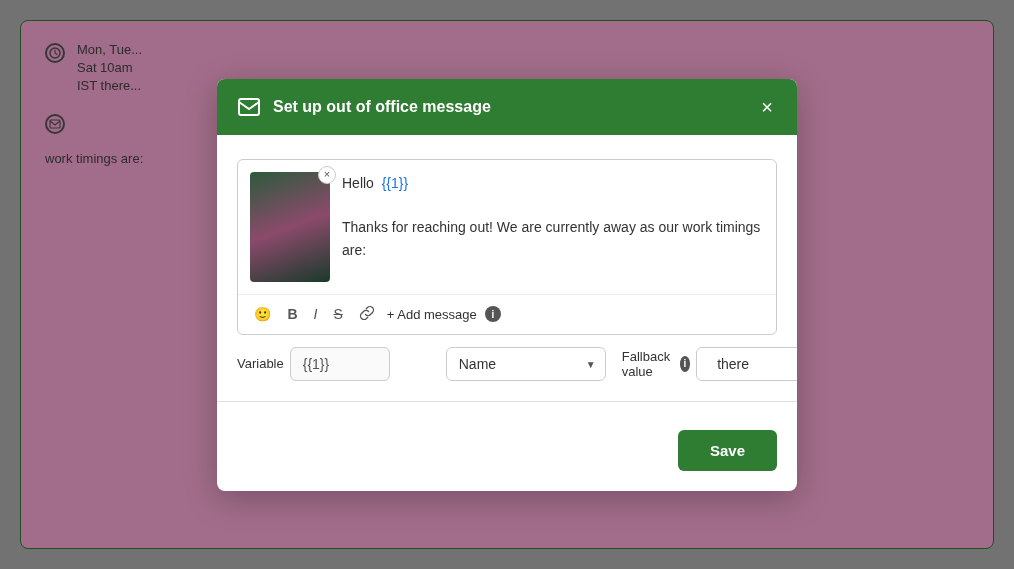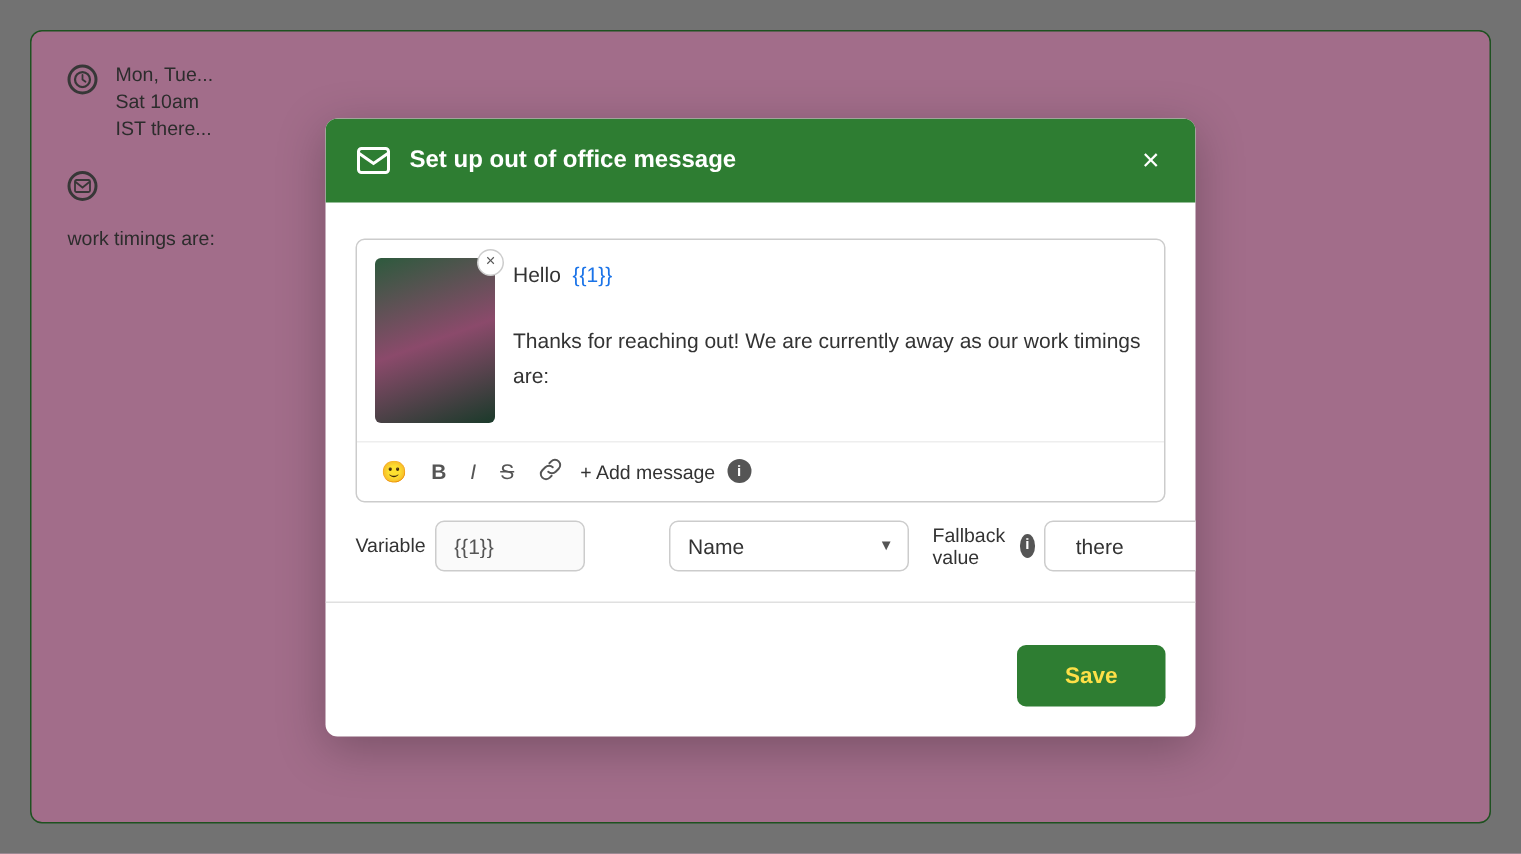--- a/index.html
+++ b/index.html
@@ -299,21 +299,21 @@
 
     
     .modal-footer {
       padding: 12px 20px 20px;
       display: flex;
       justify-content: flex-end;
     }
 
     .save-btn {
       background: #2e7d32;
-      color: #fde047;
+      color: #ffffff;
       border: none;
       border-radius: 6px;
       padding: 12px 32px;
       font-size: 15px;
       font-weight: 600;
       cursor: pointer;
     }
 
     
     .modal-divider {

